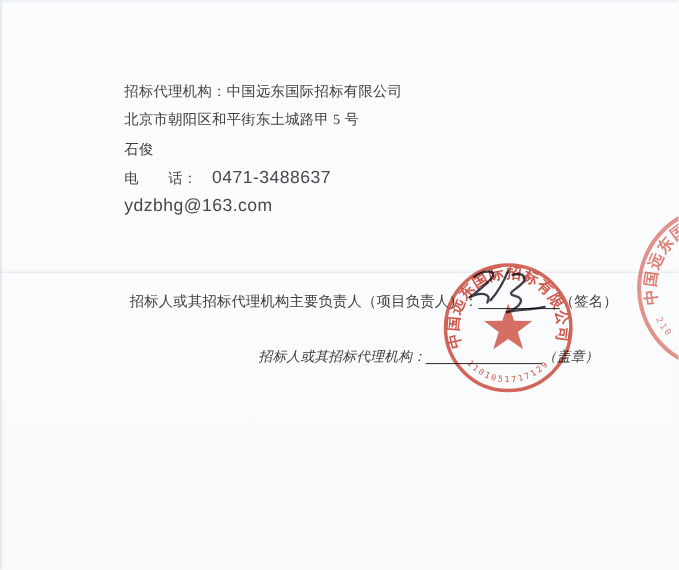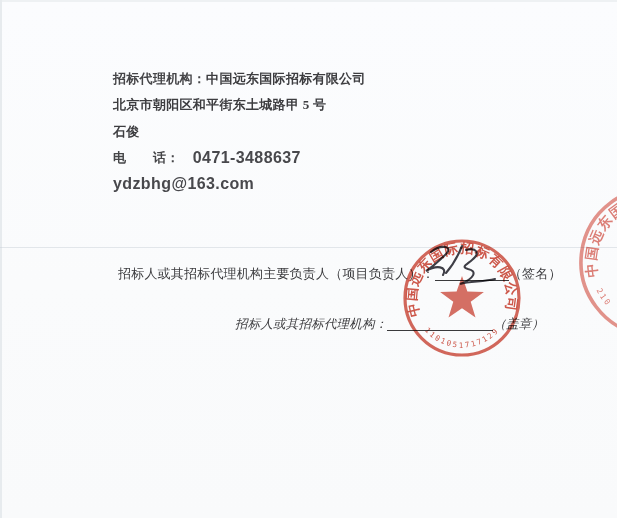--- a/index.html
+++ b/index.html
@@ -9,21 +9,21 @@
     background:#f4f6f8;
   }
   .page{
     position:relative;width:617px;height:518px;overflow:hidden;
     background:linear-gradient(180deg,#fbfcfe 0%,#fafbfc 55%,#f9fafb 100%);
   }
   .scan-edge-left{position:absolute;left:0;top:0;width:2px;height:518px;background:#e7ebee;}
   .scan-edge-top{position:absolute;left:0;top:0;width:617px;height:2px;background:#eef1f3;}
   .fold-line{position:absolute;left:0;top:247px;width:617px;height:1px;background:rgba(198,205,212,0.45);}
   .info-block{position:absolute;left:113px;top:70px;color:#3d3d40;}
-  .info-row{display:flex;align-items:flex-start;height:26.3px;font-size:13px;letter-spacing:.3px;font-weight:bold;}
+  .info-row{display:flex;align-items:center;height:26.3px;font-size:13px;letter-spacing:.3px;}
   .info-label{white-space:pre;color:#454548;}
   .info-value{color:#3d3d40;}
   .info-value.latin{font-family:"Liberation Sans","DejaVu Sans",sans-serif;font-size:16px;color:#48484c;letter-spacing:.4px;}
   .sig-line{position:absolute;display:flex;align-items:baseline;font-size:13px;color:#3c3c3f;letter-spacing:.2px;white-space:pre;}
   .sig-line-1{left:118px;top:265px;}
   .sig-line-2{left:235px;top:316px;font-size:12.5px;font-style:italic;}
   .blank-rule{display:inline-block;border-bottom:1.3px solid #3a3a3c;align-self:flex-end;margin-bottom:2px;}
   .rule-sign{width:74px;}
   .rule-stamp{width:106px;}
   .suffix{color:#3c3c3f;}

